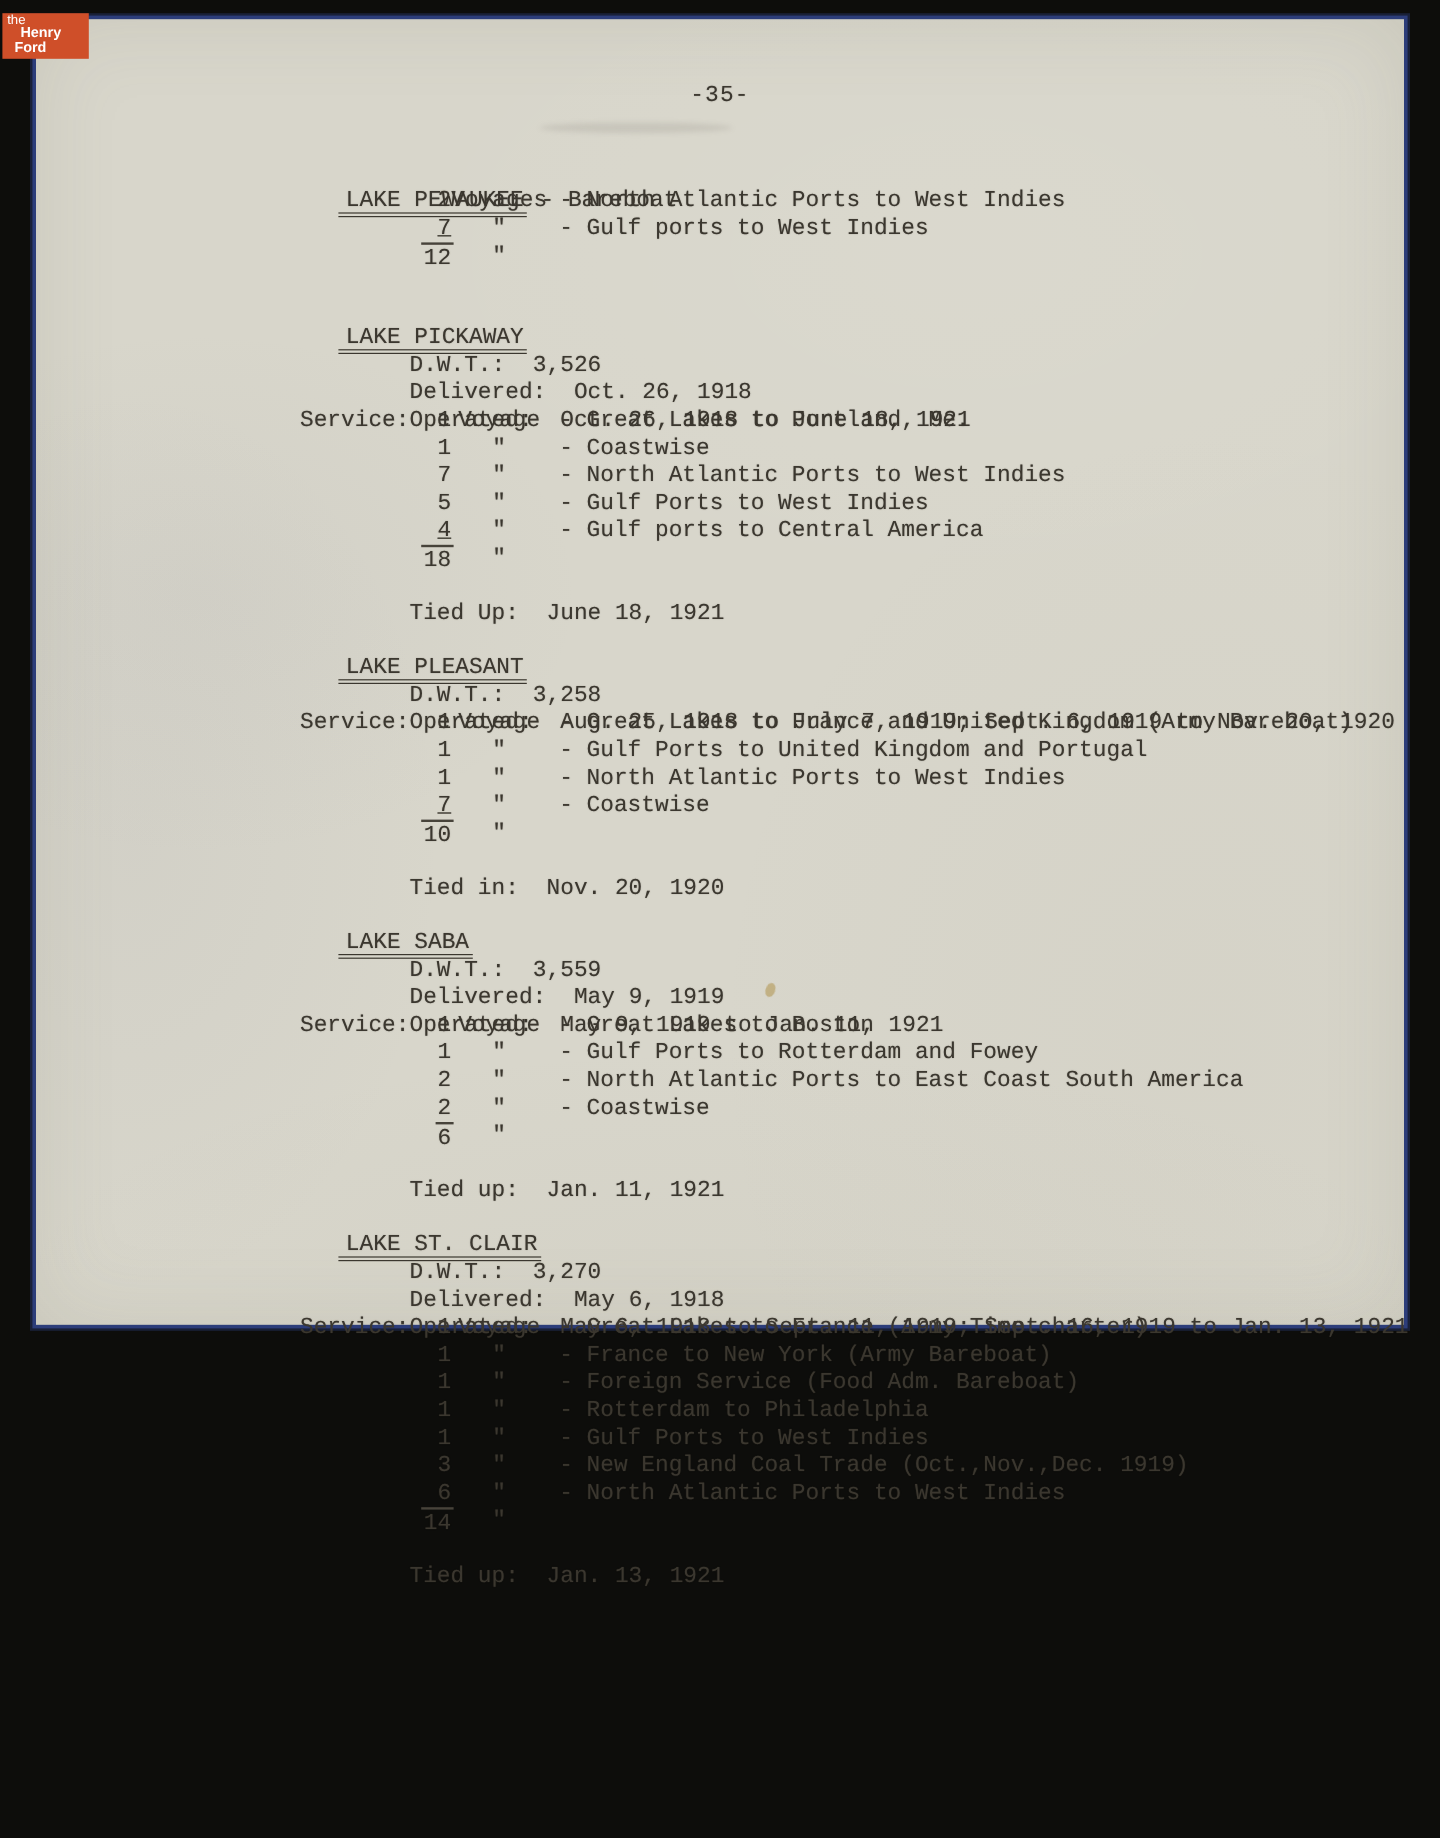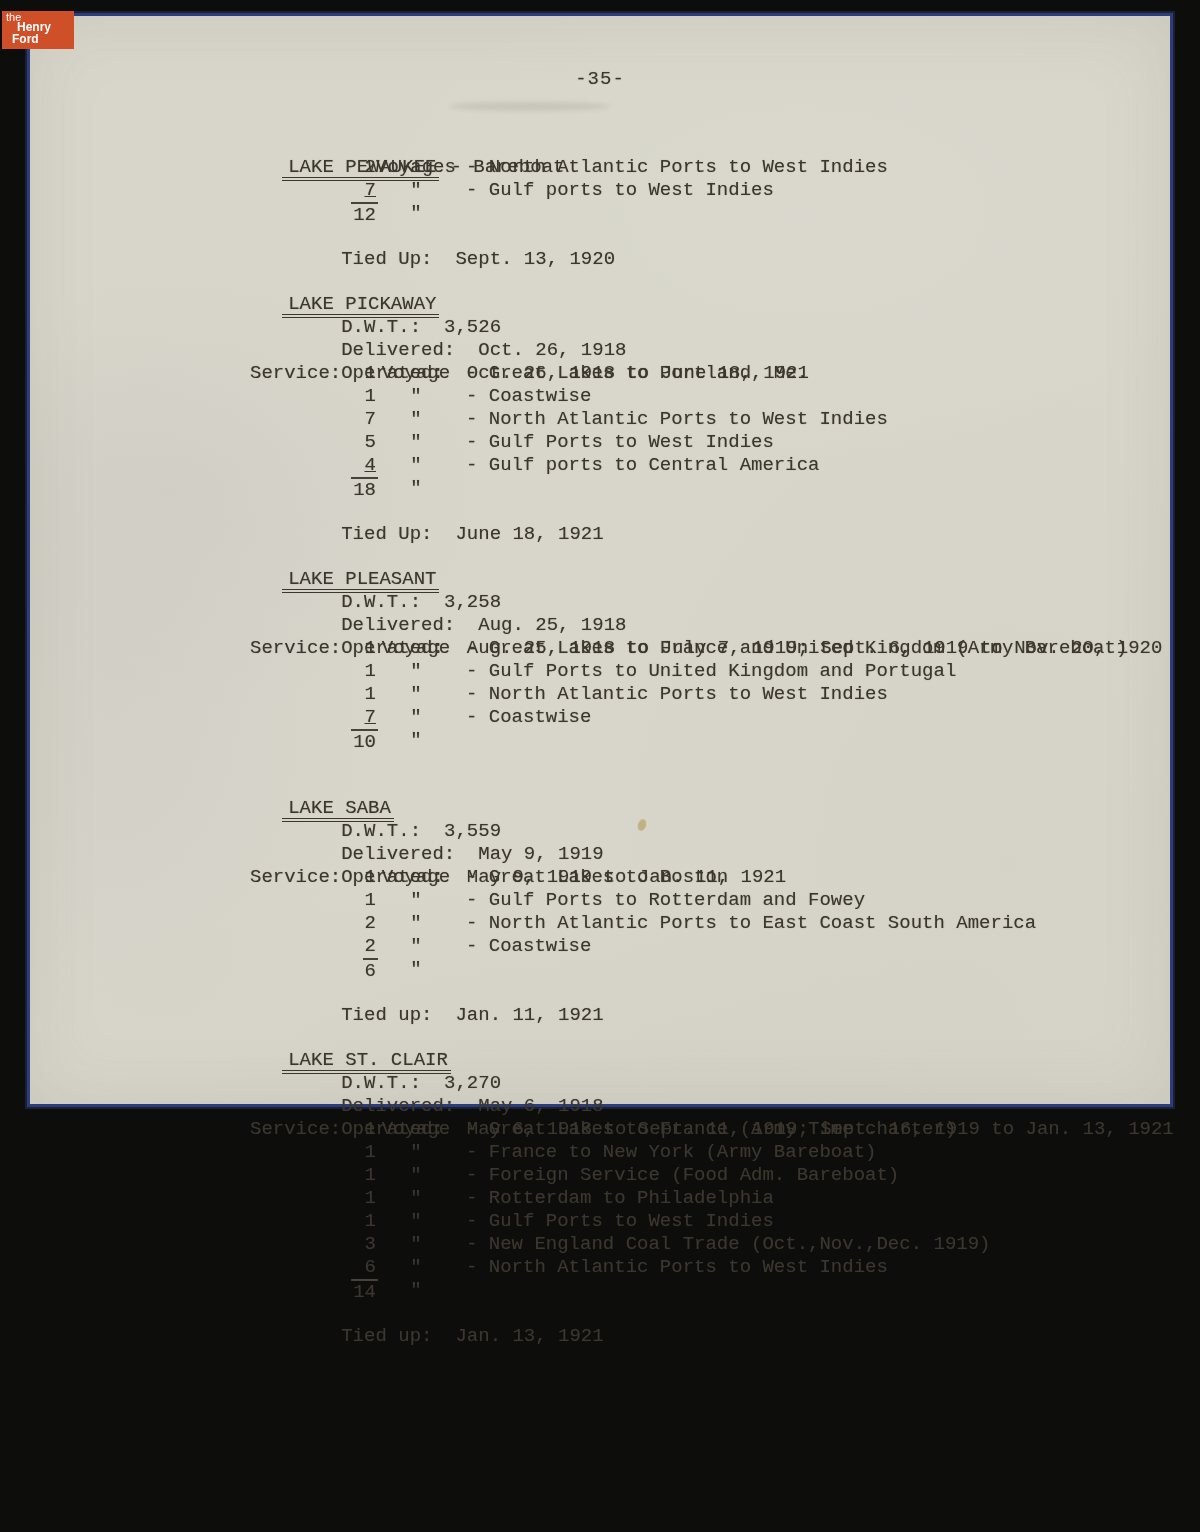--- a/index.html
+++ b/index.html
@@ -94,23 +94,20 @@
       </div>
       <div class="line row">
         <span class="c-label"></span><span class="c-qty">2</span><span class="c-unit">Voyages</span><span class="c-desc">- North Atlantic Ports to West Indies</span>
       </div>
       <div class="line row">
         <span class="c-label"></span><span class="c-qty u">7</span><span class="c-unit">"</span><span class="c-desc">- Gulf ports to West Indies</span>
       </div>
       <div class="line row total">
         <span class="c-label"></span><span class="c-qty"><span class="sum">12</span></span><span class="c-unit">"</span><span class="c-desc"></span>
       </div>
-      <div class="line field">
-        <span>Tied Up:</span><span class="fv">Sept. 13, 1920</span>
-      </div>
     </section>
 
     <section class="sec">
       <div class="line head">
         <span class="sec-title">LAKE PICKAWAY</span>
       </div>
       <div class="line field">
         <span>D.W.T.:</span><span class="fv">3,526</span>
       </div>
       <div class="line field">
@@ -143,39 +140,39 @@
     </section>
 
     <section class="sec">
       <div class="line head">
         <span class="sec-title">LAKE PLEASANT</span>
       </div>
       <div class="line field">
         <span>D.W.T.:</span><span class="fv">3,258</span>
       </div>
       <div class="line field">
-        <span>Delivered:</span><span class="fv">Aug. 25, 1918</span>
-      </div>
-      <div class="line field">
         <span>Operated:</span><span class="fv">Aug. 25, 1918 to July 7, 1919; Sept. 6, 1919 to Nov. 20, 1920</span>
       </div>
       <div class="line row">
         <span class="c-label">Service:</span><span class="c-qty">1</span><span class="c-unit">Voyage</span><span class="c-desc">- Great Lakes to France and United Kingdom (Army Bareboat)</span>
       </div>
       <div class="line row">
         <span class="c-label"></span><span class="c-qty">1</span><span class="c-unit">"</span><span class="c-desc">- Gulf Ports to United Kingdom and Portugal</span>
       </div>
       <div class="line row">
         <span class="c-label"></span><span class="c-qty">1</span><span class="c-unit">"</span><span class="c-desc">- North Atlantic Ports to West Indies</span>
       </div>
       <div class="line row">
         <span class="c-label"></span><span class="c-qty u">7</span><span class="c-unit">"</span><span class="c-desc">- Coastwise</span>
       </div>
       <div class="line row total">
         <span class="c-label"></span><span class="c-qty"><span class="sum">10</span></span><span class="c-unit">"</span><span class="c-desc"></span>
+      </div>
+      <div class="line field">
+        <span>Tied in:</span><span class="fv">Nov. 20, 1920</span>
       </div>
     </section>
 
     <section class="sec">
       <div class="line head">
         <span class="sec-title">LAKE SABA</span>
       </div>
       <div class="line field">
         <span>D.W.T.:</span><span class="fv">3,559</span>
       </div>

